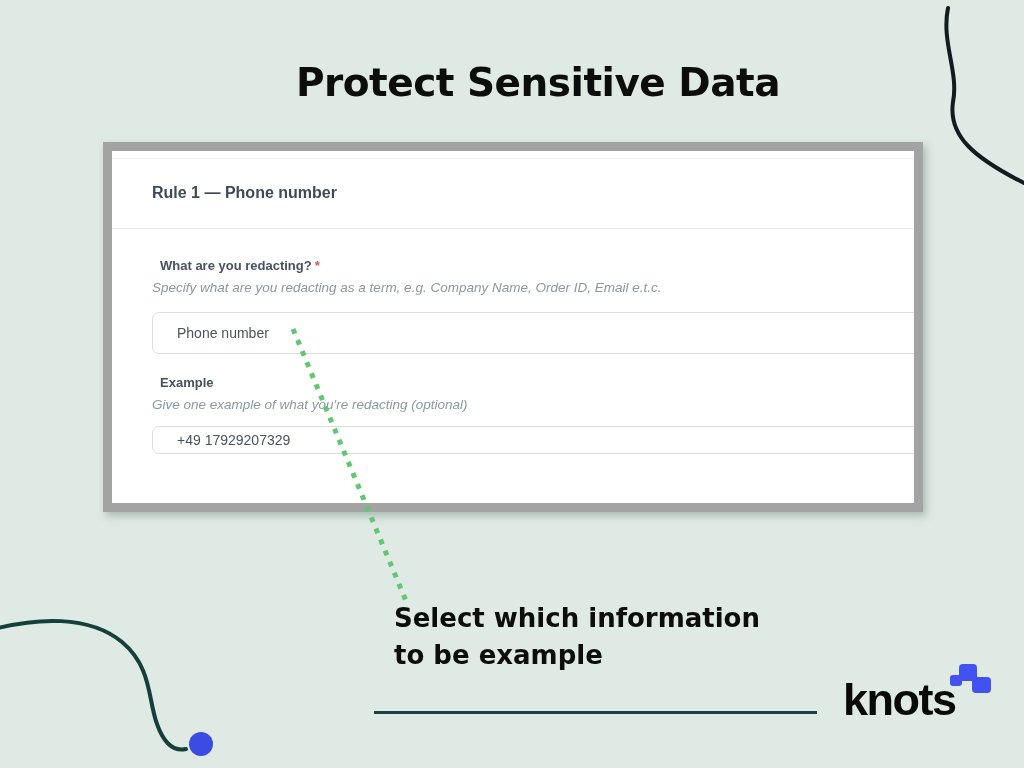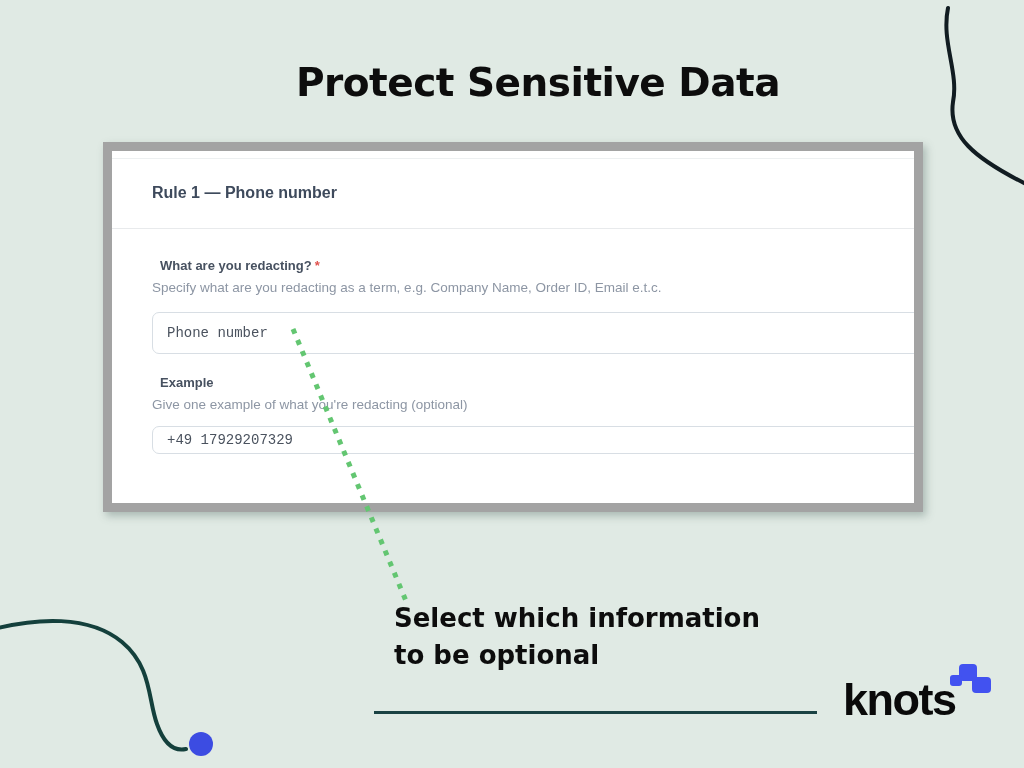--- a/index.html
+++ b/index.html
@@ -67,30 +67,31 @@
   .f-label .req {
     color: #e0524e;
     margin-left: 3px;
     font-weight: bold;
   }
   .f-helper {
     position: absolute;
     left: 40px;
     font-size: 13.5px;
     color: #8d96a4;
+    font-style: italic;
   }
   .f-input {
     position: absolute;
     left: 40px; right: -10px;
     box-sizing: border-box;
     border: 1px solid #d8dee4;
     border-radius: 7px;
     background: #ffffff;
-    padding: 0 0 0 14px;
-    font-family: Liberation Mono, monospace;
+    padding: 0 0 0 24px;
+    font-family: Liberation Sans, sans-serif;
     font-size: 14px;
     color: #4a525e;
     outline: none;
   }
   .q-label  { top: 107px; }
   .q-helper { top: 129px; }
   .q-input  { top: 161px; height: 42px; }
   .e-label  { top: 224px; }
   .e-helper { top: 246px; }
   .e-input  { top: 275px; height: 28px; }
@@ -149,21 +150,21 @@
     <div class="f-helper q-helper">Specify what are you redacting as a term, e.g. Company Name, Order ID, Email e.t.c.</div>
     <input class="f-input q-input" type="text" readonly="" value="Phone number" style="">
 
     <div class="f-label e-label">Example</div>
     <div class="f-helper e-helper">Give one example of what you're redacting (optional)</div>
     <input class="f-input e-input" type="text" readonly="" value="+49 17929207329" style="">
   </div>
 
   <div class="annotation">
     <div>Select which information</div>
-    <div>to be optional</div>
+    <div>to be example</div>
   </div>
 
   <div class="brand-wordmark">knots</div>
   <svg class="brand-mark" width="52" height="42" viewBox="0 0 52 42">
     <rect x="13" y="8" width="18" height="17" rx="4" fill="#4252f0"></rect>
     <rect x="4" y="19" width="12" height="11" rx="3" fill="#4252f0"></rect>
     <rect x="26" y="21" width="19" height="16" rx="4" fill="#4252f0"></rect>
   </svg>
 
   <svg class="overlay" viewBox="0 0 1024 768">

